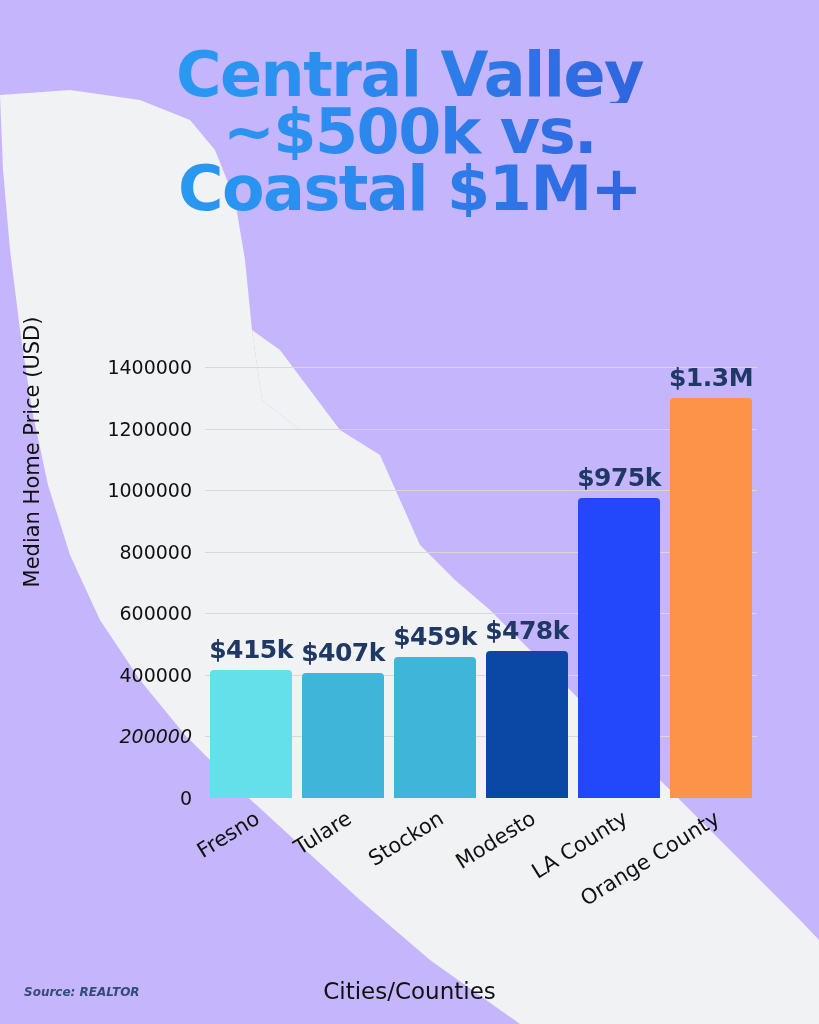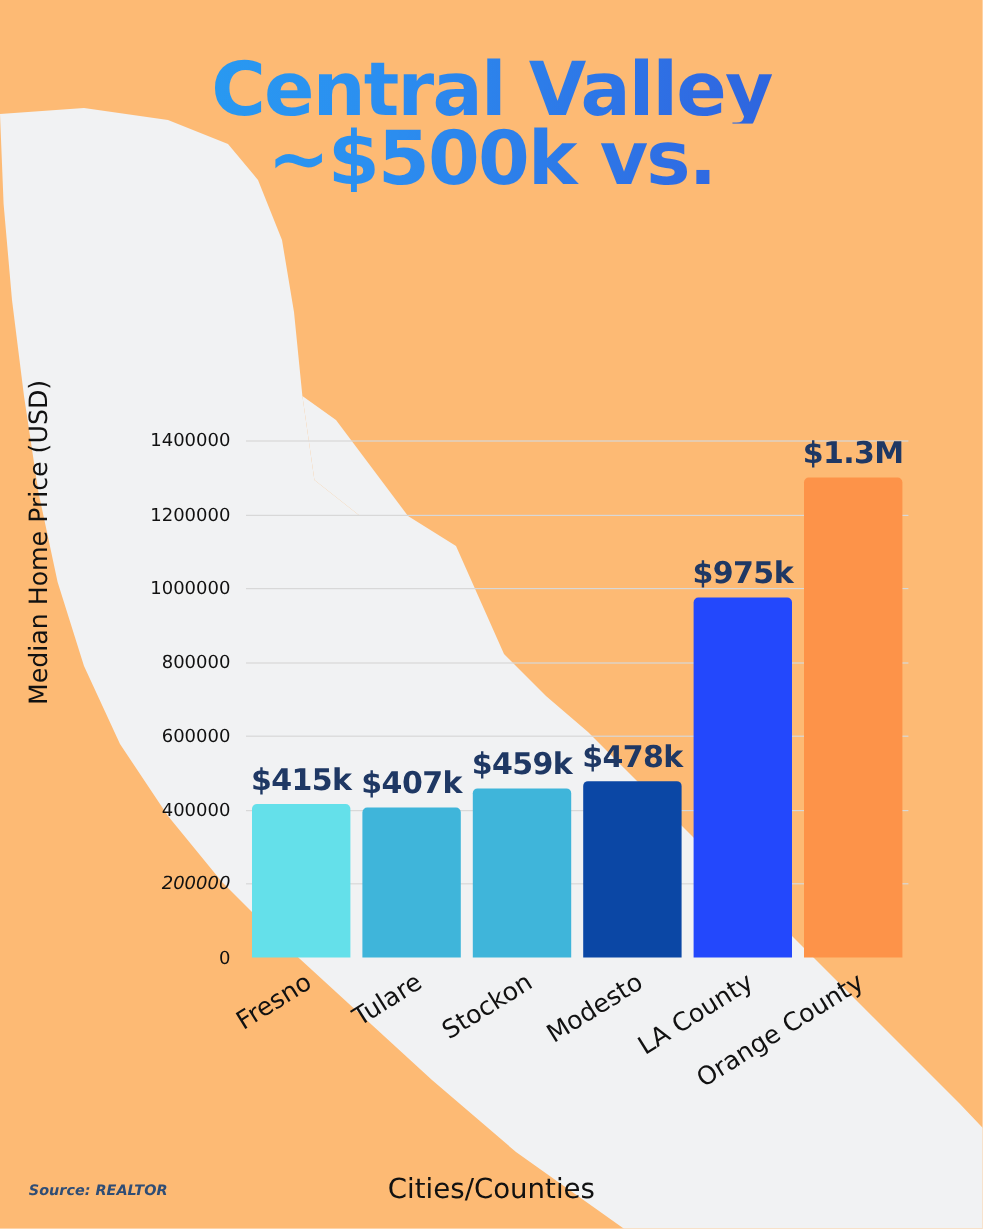--- a/index.html
+++ b/index.html
@@ -10,21 +10,21 @@
   }
   body {
     font-family: "Liberation Sans", sans-serif;
   }
 
   #poster {
     position: relative;
     width: 819px;
     height: 1024px;
     overflow: hidden;
-    background: #fdba74;
+    background: #c4b5fd;
   }
 
   
   #ca-map {
     position: absolute;
     left: 0;
     top: 0;
     width: 819px;
     height: 1024px;
     z-index: 0;
@@ -81,21 +81,21 @@
     width: 100%;
     height: 1px;
     background: #d8d8d8;
   }
 
   .ytick-label {
     position: absolute;
     right: 0;
     transform: translateY(-50%);
     font-family: "DejaVu Sans", sans-serif;
-    font-size: 15px;
+    font-size: 19px;
     color: #111111;
     white-space: nowrap;
   }
   #ytick-col {
     position: absolute;
     left: 0;
     top: 367px;
     width: 192px;
     height: 431px;
   }
@@ -196,20 +196,21 @@
              L 819,1024 L 520,1024 L 430,960 L 360,900
              L 300,845 L 240,790 L 185,735 L 140,680
              L 100,620 L 70,555 L 48,485 L 32,410
              L 20,330 L 10,250 L 3,170 Z" fill="#f1f2f3"></path>
     <path d="M 252,330 L 262,400 L 300,430 L 340,430 L 310,390 L 280,350 Z" fill="#f1f2f3"></path>
   </svg>
 
   <div id="title-block">
     <span class="title-line">Central Valley</span>
     <span class="title-line">~$500k vs.</span>
+    <span class="title-line">Coastal $1M+</span>
   </div>
 
   <div id="chart-area">
 
     <div id="ylabel">Median Home Price (USD)</div>
 
     <div id="ytick-col">
         <div class="ytick-label" style="top: 431px; color: rgb(17, 17, 17);">0</div>
         <div class="ytick-label" style="top: 369.429px; color: rgb(17, 17, 17); font-style: italic;">200000</div>
         <div class="ytick-label" style="top: 307.857px; color: rgb(17, 17, 17);">400000</div>

